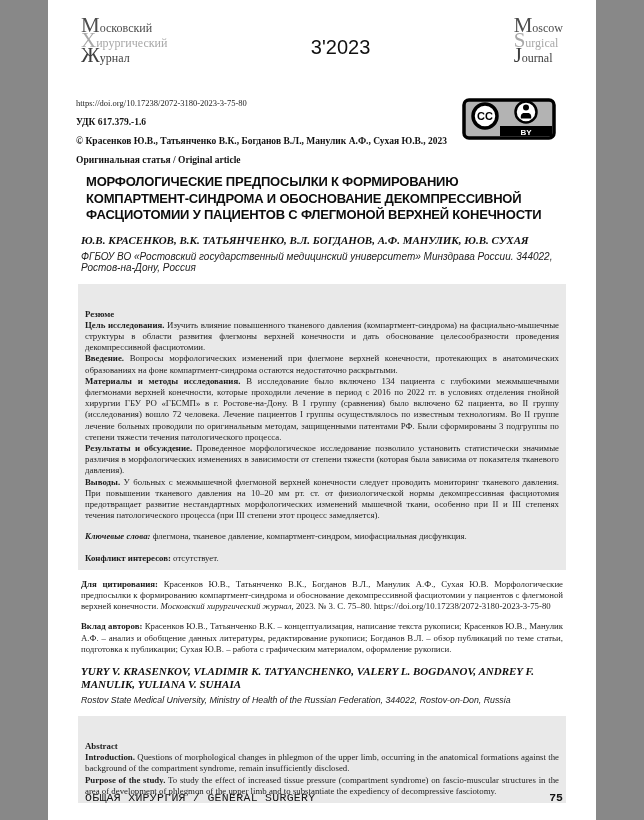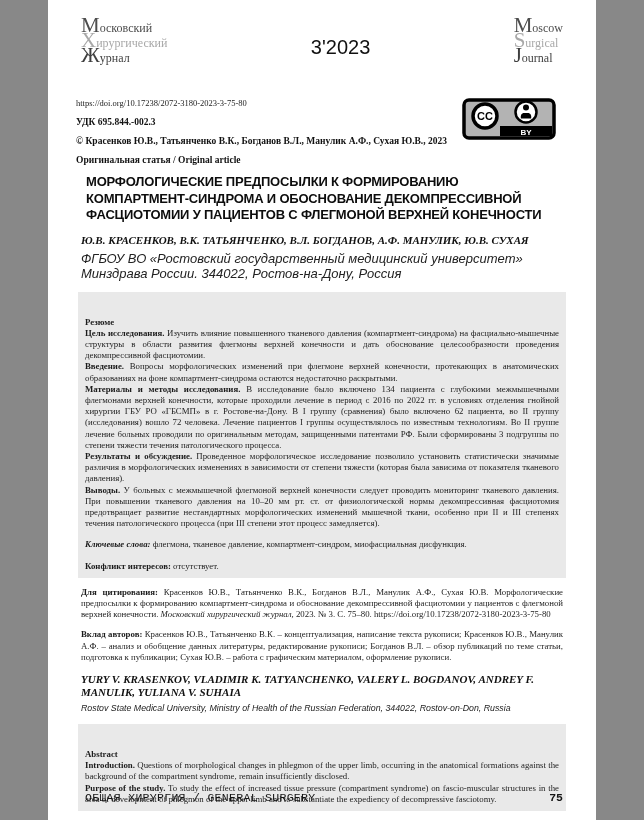--- a/index.html
+++ b/index.html
@@ -23,21 +23,21 @@
   .issue { font-family:"Liberation Sans", sans-serif; font-size:20px; color:#111; margin-top:16px; }
   
   .meta { position:relative; padding:0 28px; margin-top:20px; }
   .doi-line { font-size:8.5px; color:#222; margin:0 0 9px 0; }
   .meta-bold { font-size:9.5px; font-weight:bold; color:#111; margin:0 0 9px 0; }
   .cc-badge { position:absolute; top:0px; right:40px; }
   
   .title { padding:0 38px; font-family:"Liberation Sans", sans-serif; font-weight:bold;
            font-size:13px; line-height:16.5px; color:#0d0d0d; letter-spacing:-0.2px; margin-top:8px; }
   .authors { padding:0 33px; font-weight:bold; font-style:italic; font-size:11px; line-height:13px; color:#111; margin-top:10px; }
-  .affil { padding:0 33px; font-family:"Liberation Sans", sans-serif; font-style:italic; font-size:13px; color:#222; margin-top:4px; }
+  .affil { padding:0 33px; font-family:"Liberation Sans", sans-serif; font-style:italic; font-size:10px; color:#222; margin-top:4px; }
   
   .abs-block { margin:11px 30px 0 30px; background:#e9e9e9; padding:6px 7px; font-size:8.8px; line-height:11.2px; color:#1c1c1c; }
   .abs-heading { font-weight:bold;margin-top:19px; }
   .abs-p { margin:0; text-align:justify; }
   .abs-p .lbl { font-weight:bold; }
   .kw-p { margin:10px 0 0 0; }
   .kw-p .lbl-i { font-weight:bold; font-style:italic; }
   .cf-p { margin:10px 0 0 0; }
   .cf-p .lbl { font-weight:bold; }
   
@@ -65,21 +65,21 @@
     <div class="issue">3'2023</div>
     <div class="logo">
       <span class="ln l1"><span class="initial">M</span><span>oscow</span></span>
       <span class="ln l2"><span class="initial">S</span><span>urgical</span></span>
       <span class="ln l3"><span class="initial">J</span><span>ournal</span></span>
     </div>
   </div>
 
   <div class="meta">
     <p class="doi-line">https://doi.org/10.17238/2072-3180-2023-3-75-80</p>
-    <p class="meta-bold">УДК 695.844.-002.3</p>
+    <p class="meta-bold">УДК 617.379.-1.6</p>
     <p class="meta-bold">© Красенков Ю.В., Татьянченко В.К., Богданов В.Л., Манулик А.Ф., Сухая Ю.В., 2023</p>
     <p class="meta-bold">Оригинальная статья / Original article</p>
     <div class="cc-badge">
       <svg width="94" height="42" viewBox="0 0 94 42">
         <rect x="2" y="2" width="90" height="38" rx="5" fill="#b3b3b3" stroke="#000000" stroke-width="3.5"></rect>
         <g>
           <circle cx="23" cy="18" r="12" fill="#ffffff" stroke="#000000" stroke-width="3.5"></circle>
           <text x="23" y="22" font-size="11" font-weight="bold" text-anchor="middle" font-family="Liberation Sans, sans-serif" fill="#000000">CC</text>
         </g>
         <rect x="38" y="28" width="52" height="10" fill="#000000"></rect>

